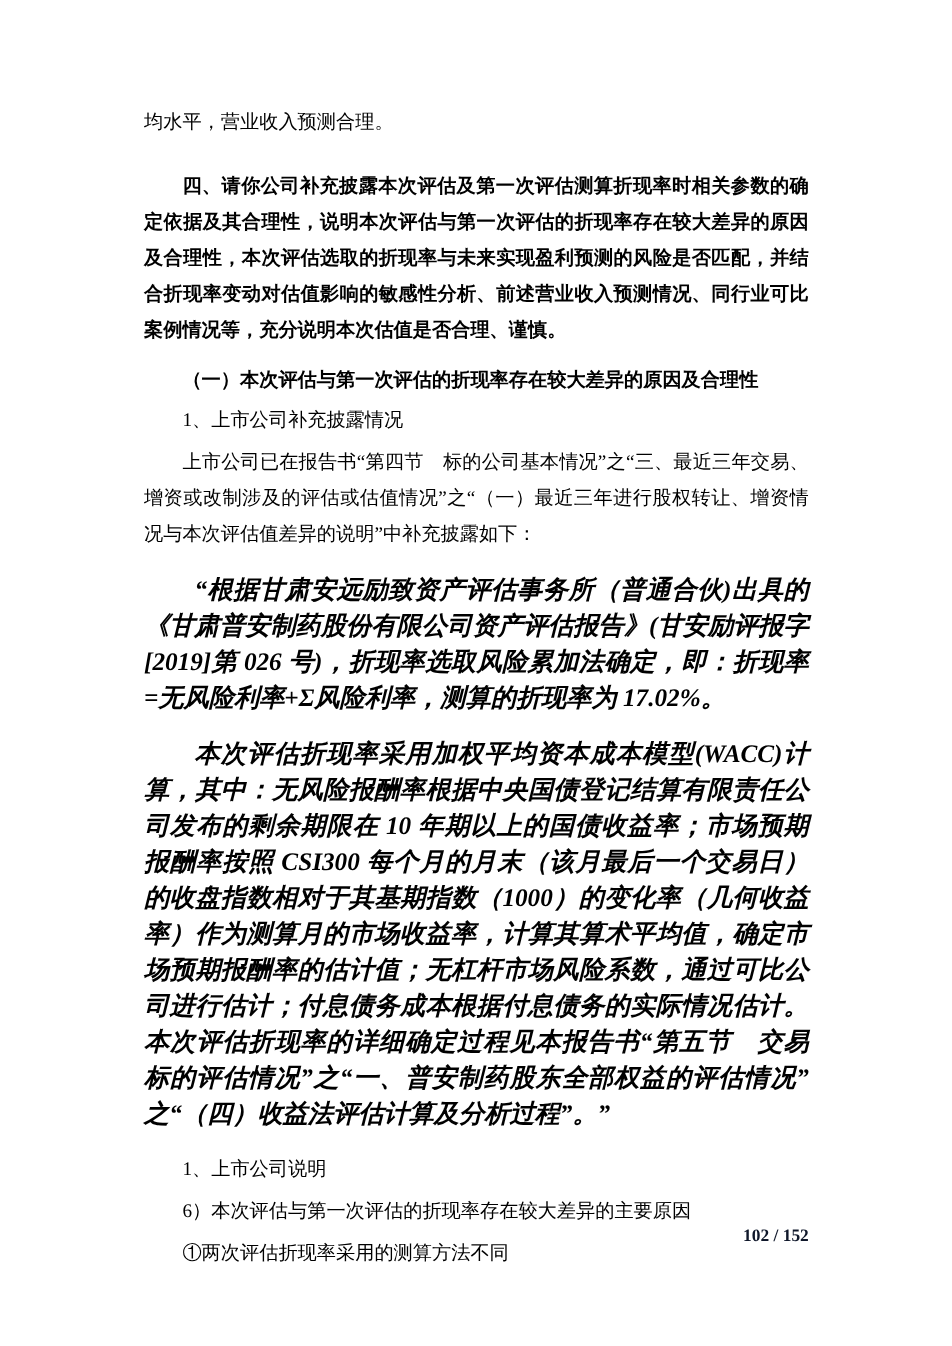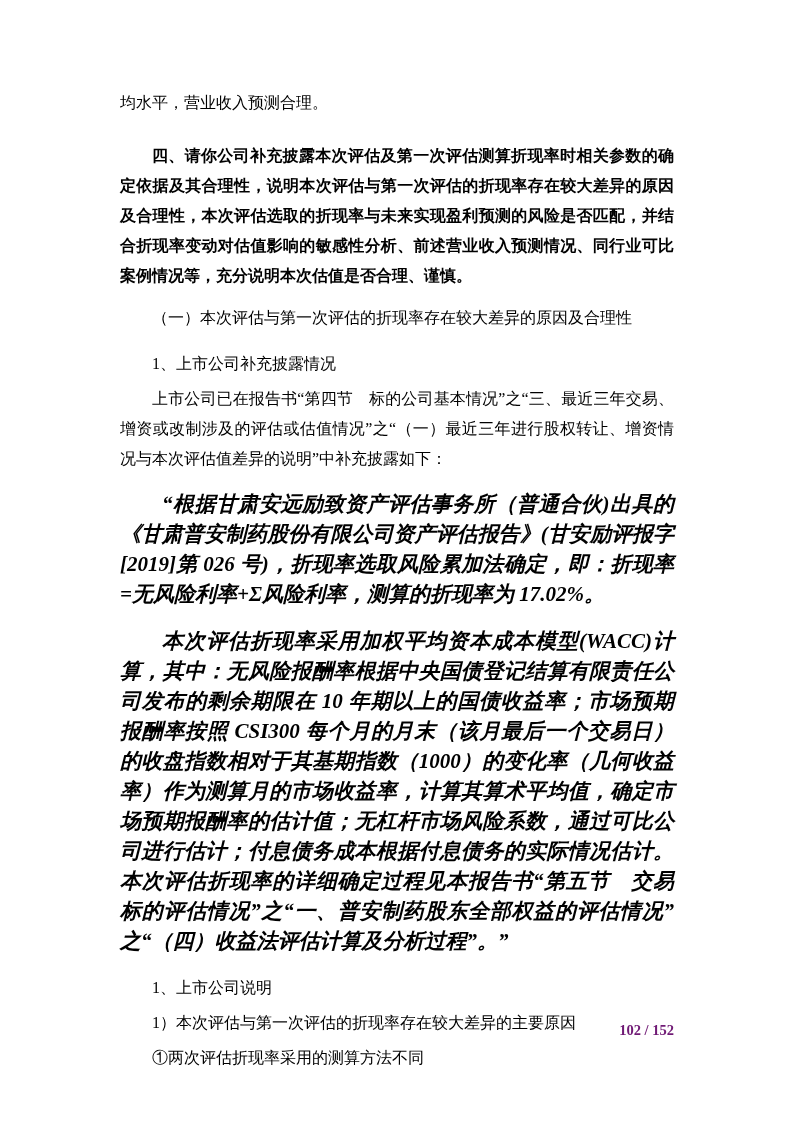--- a/index.html
+++ b/index.html
@@ -32,42 +32,42 @@
   }
   .indent { text-indent: 2em; }
   .p-cont { margin-bottom: 23px; }
   .p-question {
     font-weight: bold;
     font-family: Liberation Sans, sans-serif;
     font-size: 16px;
     margin-bottom: 12px;
   }
   .p-heading {
-    font-weight: normal;
+    font-weight: bold;
     font-family: "Liberation Sans", "DejaVu Sans", sans-serif;
     font-size: 16px;
-    margin-bottom: 16px;
+    margin-bottom: 3px;
   }
   .p-body { margin-bottom: 5px; }
   .p-body-last { margin-bottom: 15px; }
   .p-quote {
     font-weight: bold;
     font-style: italic;
     font-size: 21px;
     margin-bottom: 17px;
   }
   .p-item { margin-bottom: 5px; }
   .page-number {
     position: absolute;
     top: 1022px;
     right: 119px;
     font-size: 14.5px;
     font-weight: bold;
     font-family: "Liberation Serif", "DejaVu Serif", serif;
-    color: #701a75;
+    color: #0f172a;
   }
 </style>
 </head>
 <body>
 
 <div class="page">
   <div class="content">
     <p class="para p-cont">均水平，营业收入预测合理。</p>
 
     <p class="para indent p-question">四、请你公司补充披露本次评估及第一次评估测算折现率时相关参数的确定依据及其合理性，说明本次评估与第一次评估的折现率存在较大差异的原因及合理性，本次评估选取的折现率与未来实现盈利预测的风险是否匹配，并结合折现率变动对估值影响的敏感性分析、前述营业收入预测情况、同行业可比案例情况等，充分说明本次估值是否合理、谨慎。</p>
@@ -78,19 +78,19 @@
 
     <p class="para indent p-body p-body-last">上市公司已在报告书“第四节　标的公司基本情况”之“三、最近三年交易、增资或改制涉及的评估或估值情况”之“（一）最近三年进行股权转让、增资情况与本次评估值差异的说明”中补充披露如下：</p>
 
     <p class="para indent p-quote">“根据甘肃安远励致资产评估事务所（普通合伙)出具的《甘肃普安制药股份有限公司资产评估报告》(甘安励评报字[2019]第 026 号)，折现率选取风险累加法确定，即：折现率=无风险利率+Σ风险利率，测算的折现率为 17.02%。</p>
 
     <p class="para indent p-quote">本次评估折现率采用加权平均资本成本模型(WACC)计算，其中：无风险报酬率根据中央国债登记结算有限责任公司发布的剩余期限在 10 年期以上的国债收益率；市场预期报酬率按照 CSI300 每个月的月末（该月最后一个交易日）的收盘指数相对于其基期指数（1000）的变化率（几何收益率）作为测算月的市场收益率，计算其算术平均值，确定市场预期报酬率的估计值；无杠杆市场风险系数，通过可比公司进行估计；付息债务成本根据付息债务的实际情况估计。本次评估折现率的详细确定过程见本报告书“第五节　交易标的评估情况”之“一、普安制药股东全部权益的评估情况”之“（四）收益法评估计算及分析过程”。”</p>
 
     <p class="para indent p-item">1、上市公司说明</p>
 
 
-    <p class="para indent p-item">1）本次评估与第一次评估的折现率存在较大差异的主要原因</p>
+    <p class="para indent p-item">6）本次评估与第一次评估的折现率存在较大差异的主要原因</p>
 
     <p class="para indent p-item">①两次评估折现率采用的测算方法不同</p>
   </div>
 
   <div class="page-number">102 / 152</div>
 </div>
 
 </body></html>

